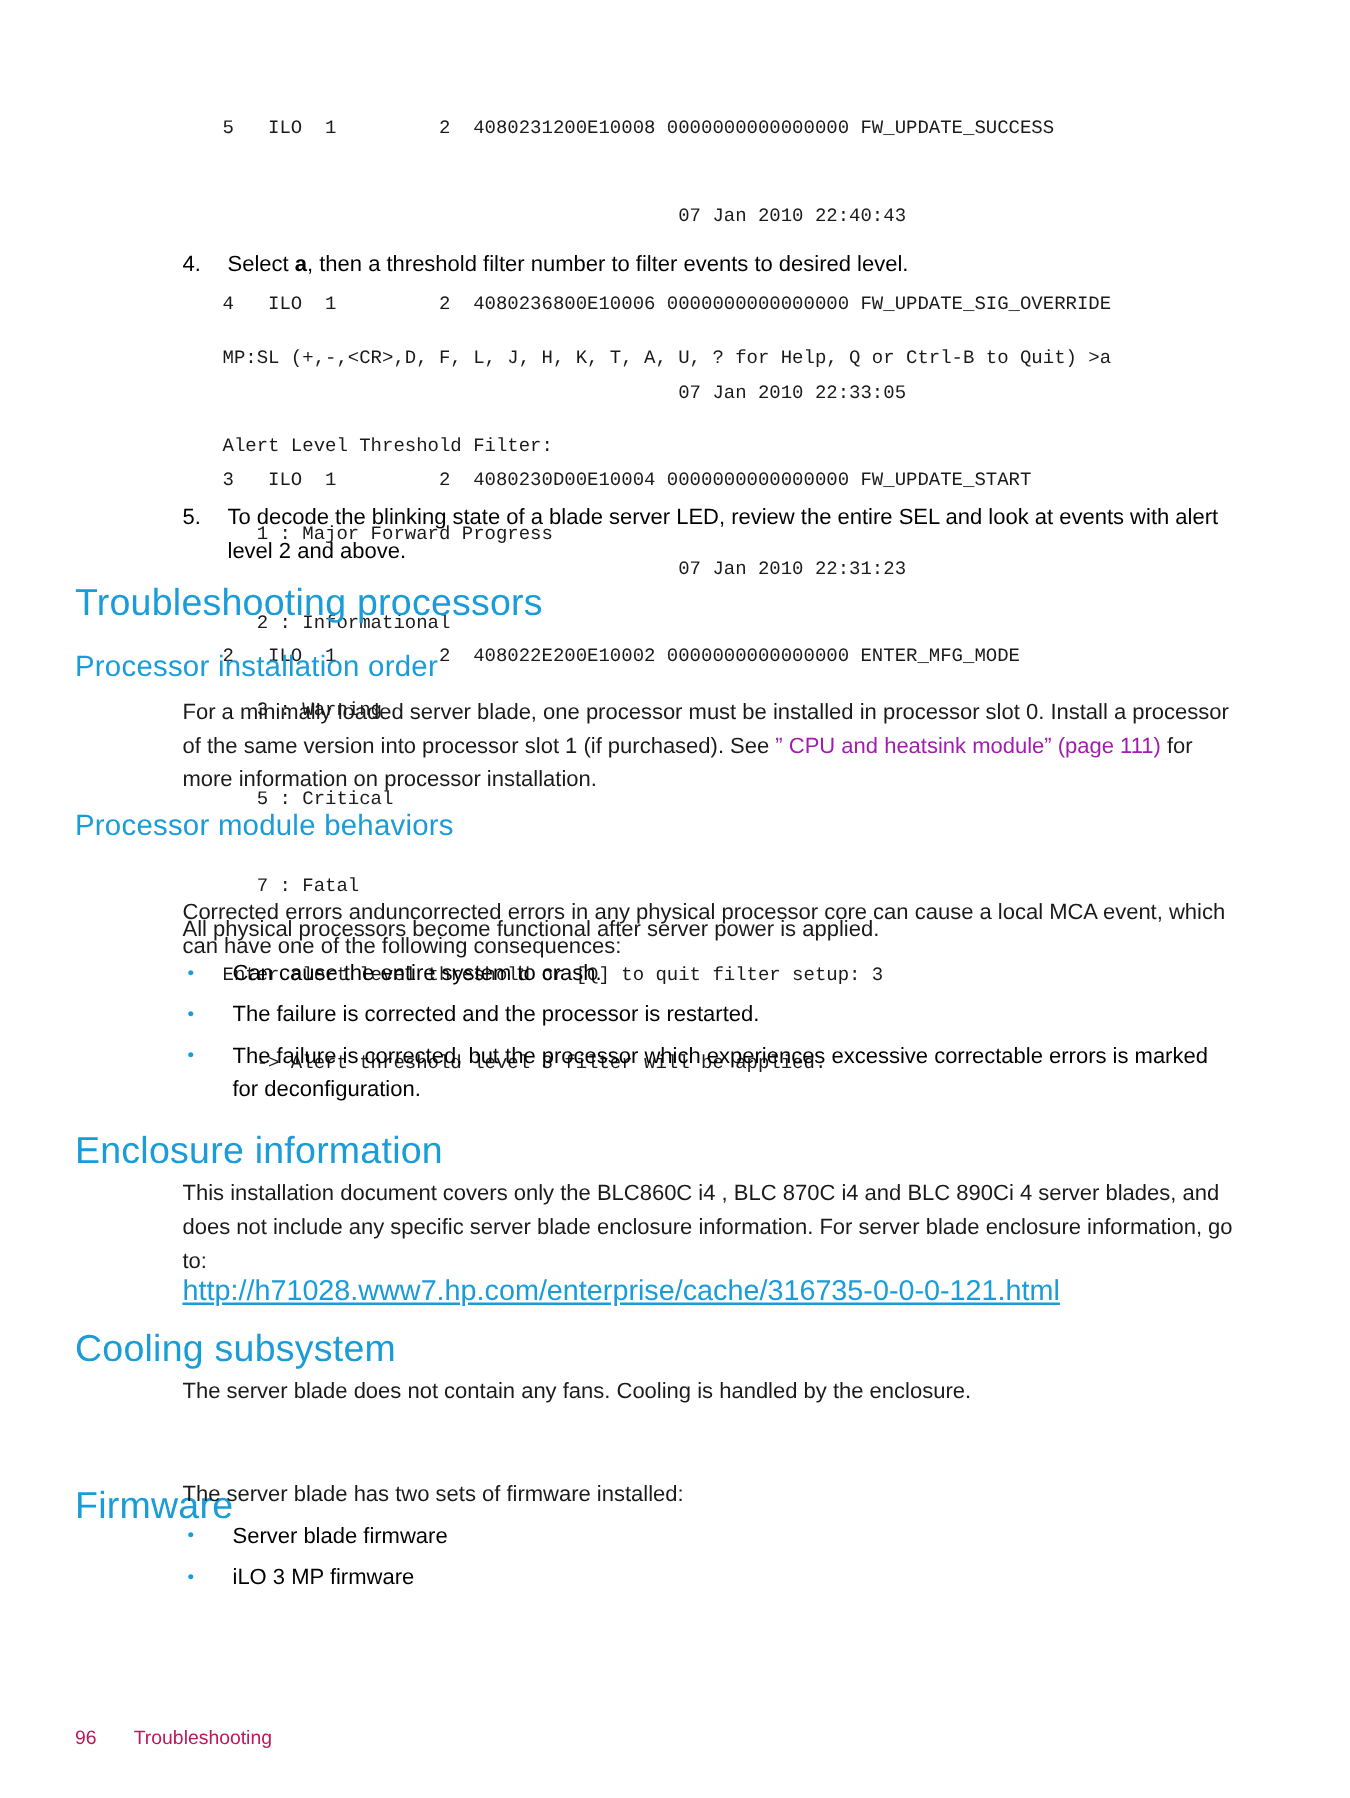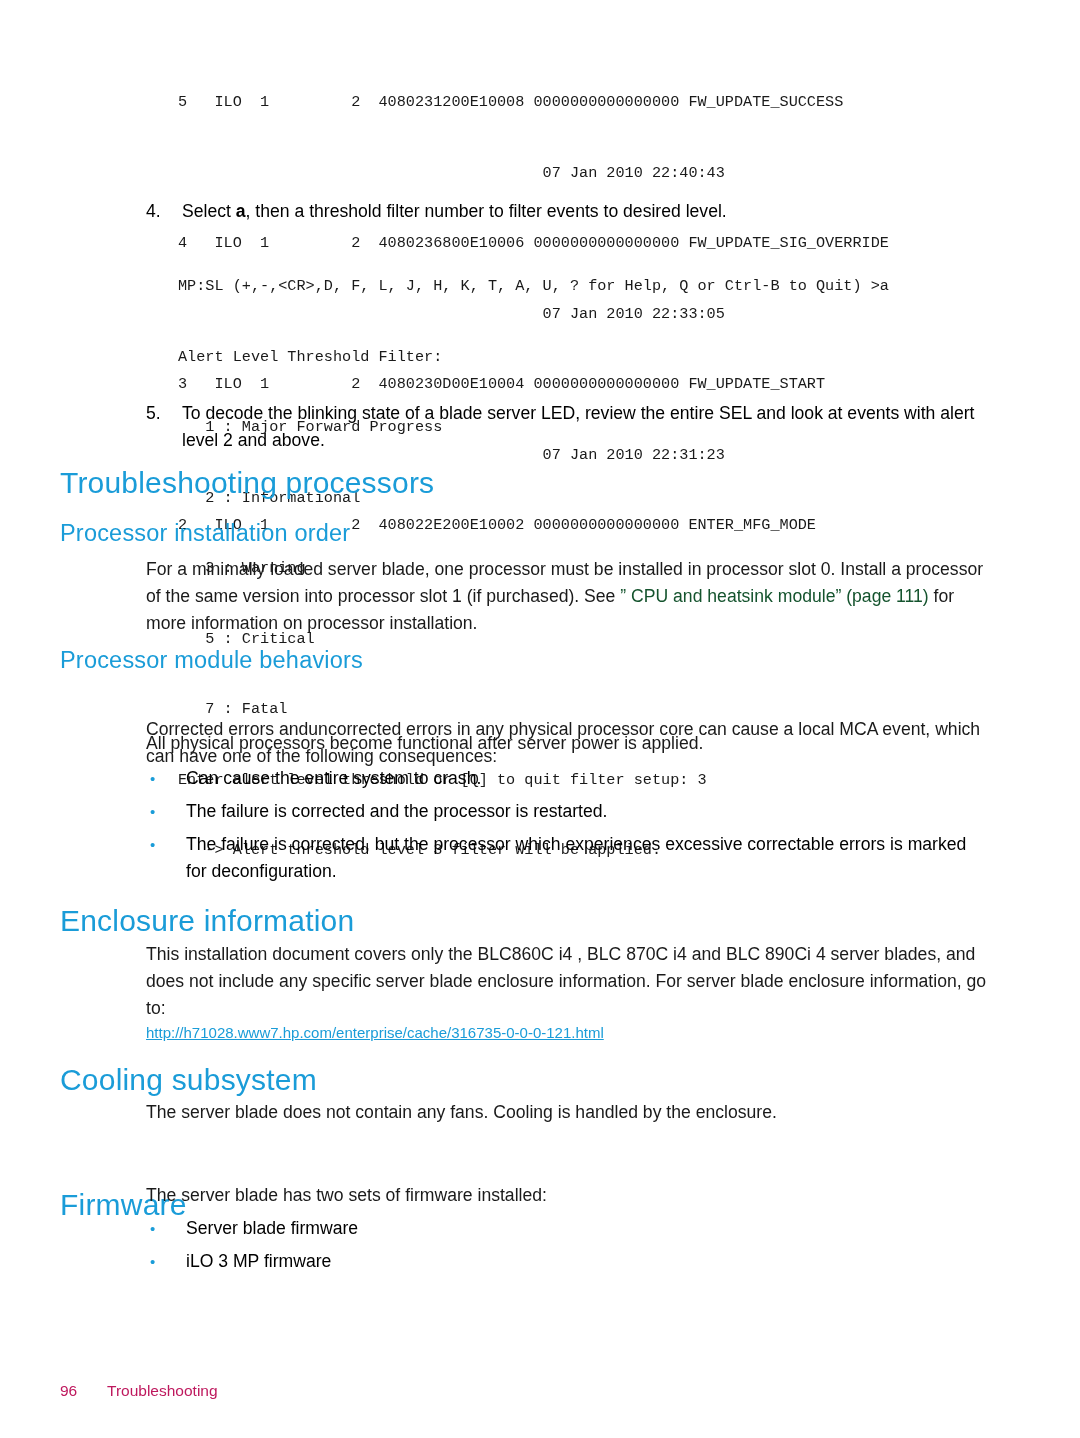--- a/index.html
+++ b/index.html
@@ -51,26 +51,26 @@
   h2.sub {
     font-size: 23.5px;
     font-weight: normal;
     color: #1a9cd8;
     margin: 0;
     line-height: 30px;
     letter-spacing: 0.2px;
   }
 
   .link {
-    color: #14532d;
+    color: #a21caf;
   }
   .link-ul {
     color: #1a9cd8;
     text-decoration: underline;
-    font-size: 15px;
+    font-size: 23px;
     line-height: 27px;
   }
 
   
   .step {
     display: flex;
     align-items: flex-start;
   }
   .step-num {
     width: 36px;

